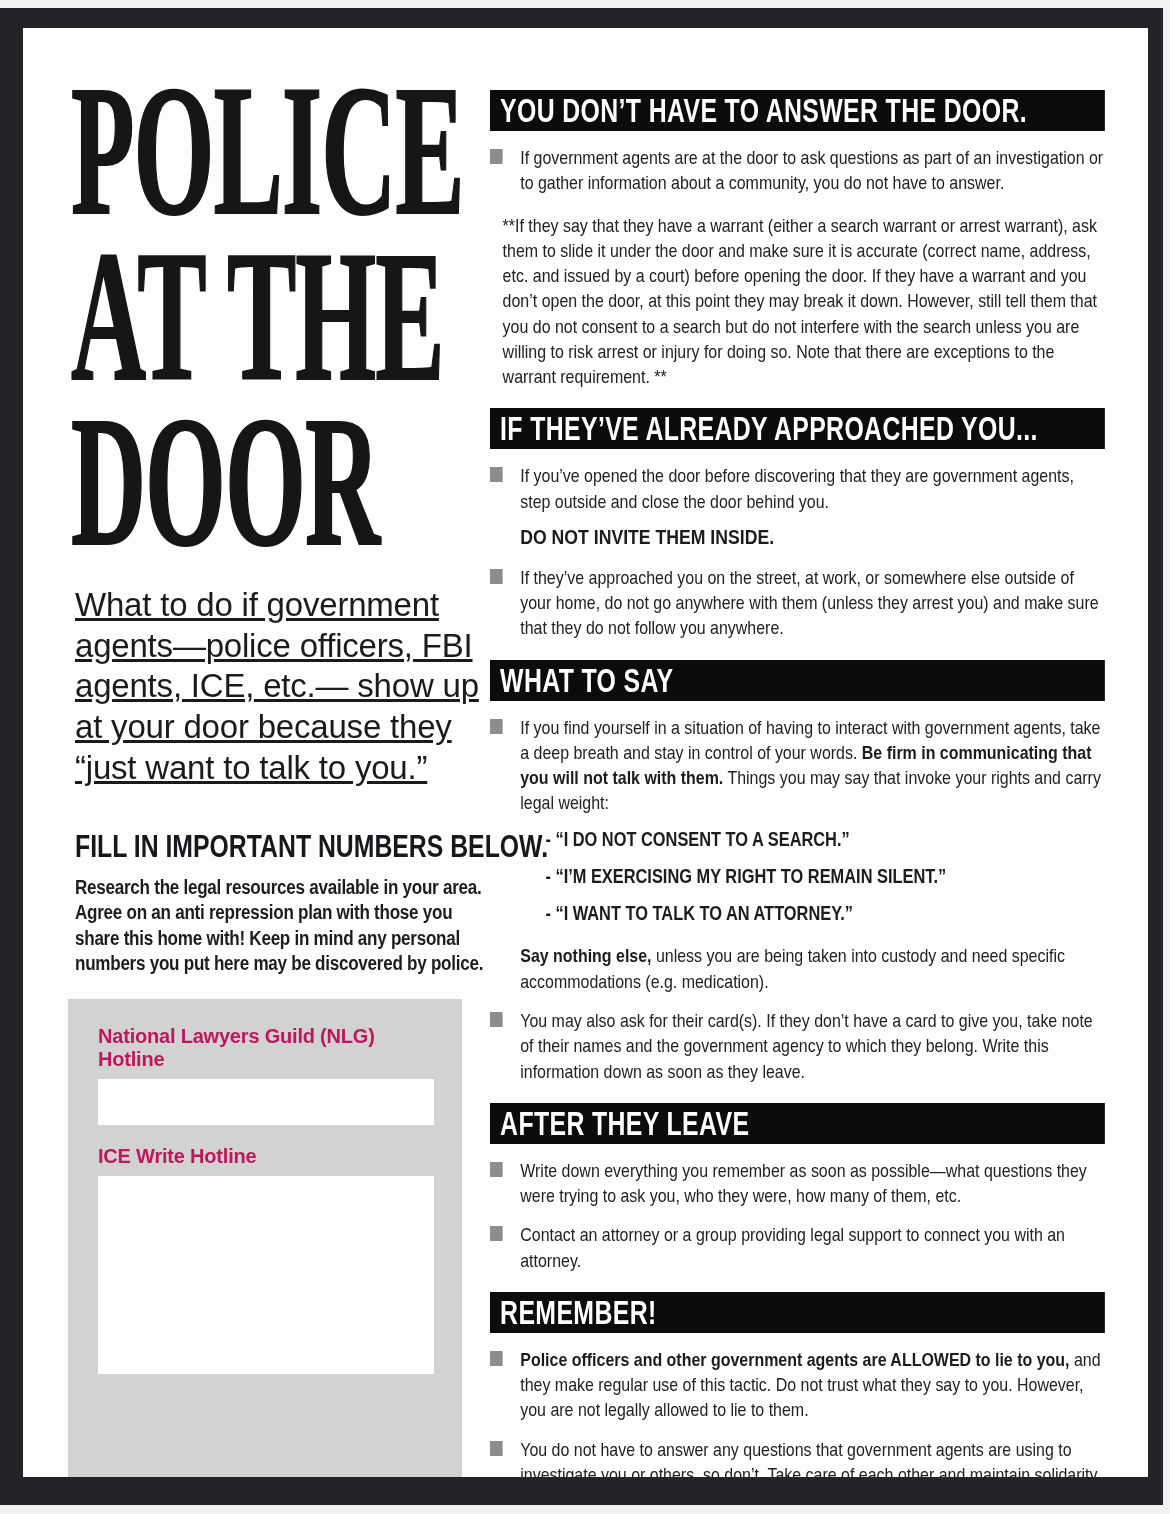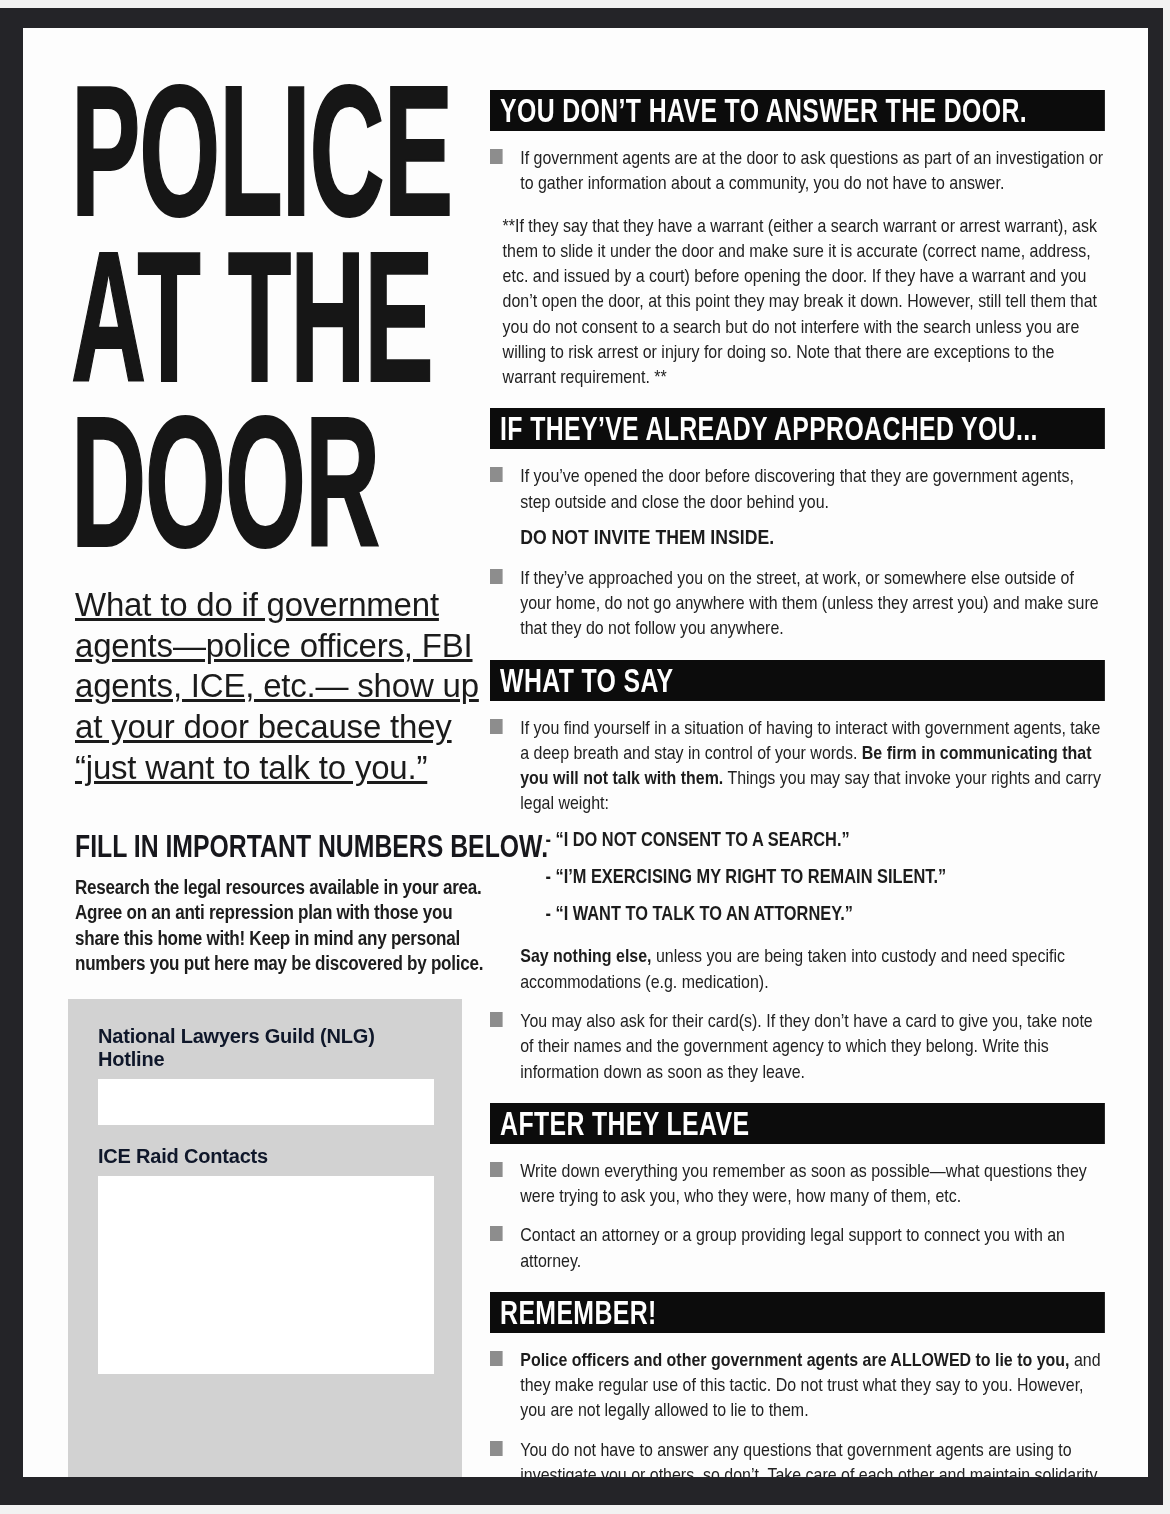--- a/index.html
+++ b/index.html
@@ -16,21 +16,21 @@
   }
   .paper {
     position:absolute; left:23px; top:20px; right:15px; bottom:28px;
     background:#fdfdfd;
     overflow:hidden;
   }
 
   
   .left-col { position:absolute; left:52px; top:30px; width:420px; }
 
-  .title { margin:10px 0 0 -4px; color:#161616; }
+  .title { margin:10px 0 0 -4px; color:#161616;font-family:Liberation Serif, serif; }
   .tline {
     display:block;
     font-size:186px; font-weight:bold; line-height:0.89;
     letter-spacing:-2px;
     transform:scaleX(0.56); transform-origin:left top;
     -webkit-text-stroke:2px #161616;
     white-space:nowrap;
   }
   .subtitle {
     margin:20px 0 0 0; width:434px;
@@ -51,21 +51,21 @@
     transform:scaleX(0.875); transform-origin:left top;
   }
   .fields-box {
     margin-top:22px; margin-left:-7px;
     width:394px; height:478px;
     background:#d2d2d2;
     box-sizing:border-box;
     padding:26px 28px 0 30px;
   }
   .f-label {
-    font-size:20px; font-weight:bold; color:#0f172a;
+    font-size:20px; font-weight:bold; color:#be185d;
     margin:20px 0 8px 0; letter-spacing:-0.2px;
   }
   .f-label:first-child { margin-top:0; }
   .f-box { background:#ffffff; width:336px; }
   .f-box.small { height:46px; }
   .f-box.large { height:76px; }
 
   
   .right-col {
     position:absolute; left:467px; top:62px; width:732px;
@@ -109,21 +109,21 @@
         <span class="tline">POLICE</span>
         <span class="tline">AT THE</span>
         <span class="tline">DOOR</span>
       </h1>
       <p class="subtitle">What to do if government agents—police officers, FBI agents, ICE, etc.— show up at your door because they “just want to talk to you.”</p>
       <h2 class="fill-heading">FILL IN IMPORTANT NUMBERS BELOW.</h2>
       <p class="fill-body">Research the legal resources available in your area. Agree on an anti repression plan with those you share this home with! Keep in mind any personal numbers you put here may be discovered by police.</p>
       <div class="fields-box" id="fields-box">
           <div class="f-label">National Lawyers Guild (NLG) Hotline</div>
           <div class="f-box small"></div>
-          <div class="f-label">ICE Raid Contacts</div>
+          <div class="f-label">ICE Write Hotline</div>
           <div class="f-box small"></div>
           <div class="f-box large"></div>
           <div class="f-box large"></div>
         </div>
     </div>
 
     <div class="right-col" id="sections">
         <div class="sec-bar">
           <span>YOU DON’T HAVE TO ANSWER THE DOOR.</span>
         </div>

